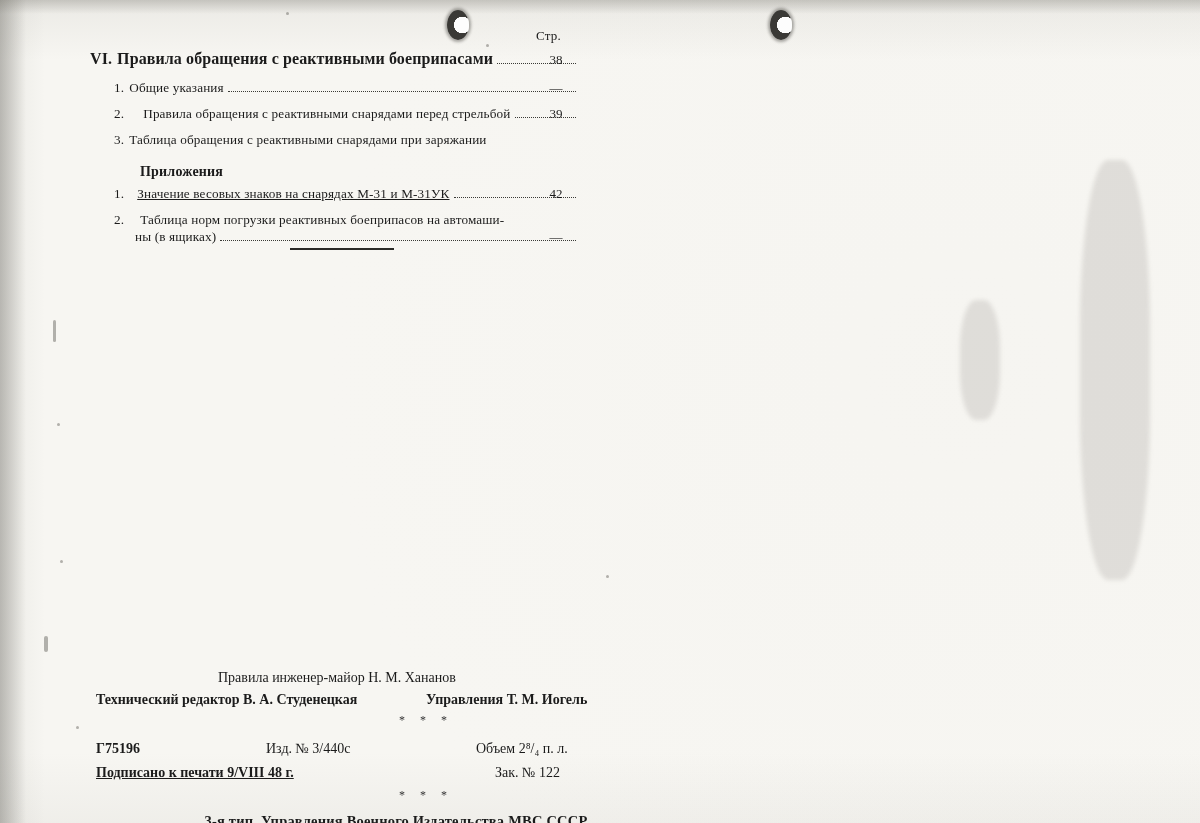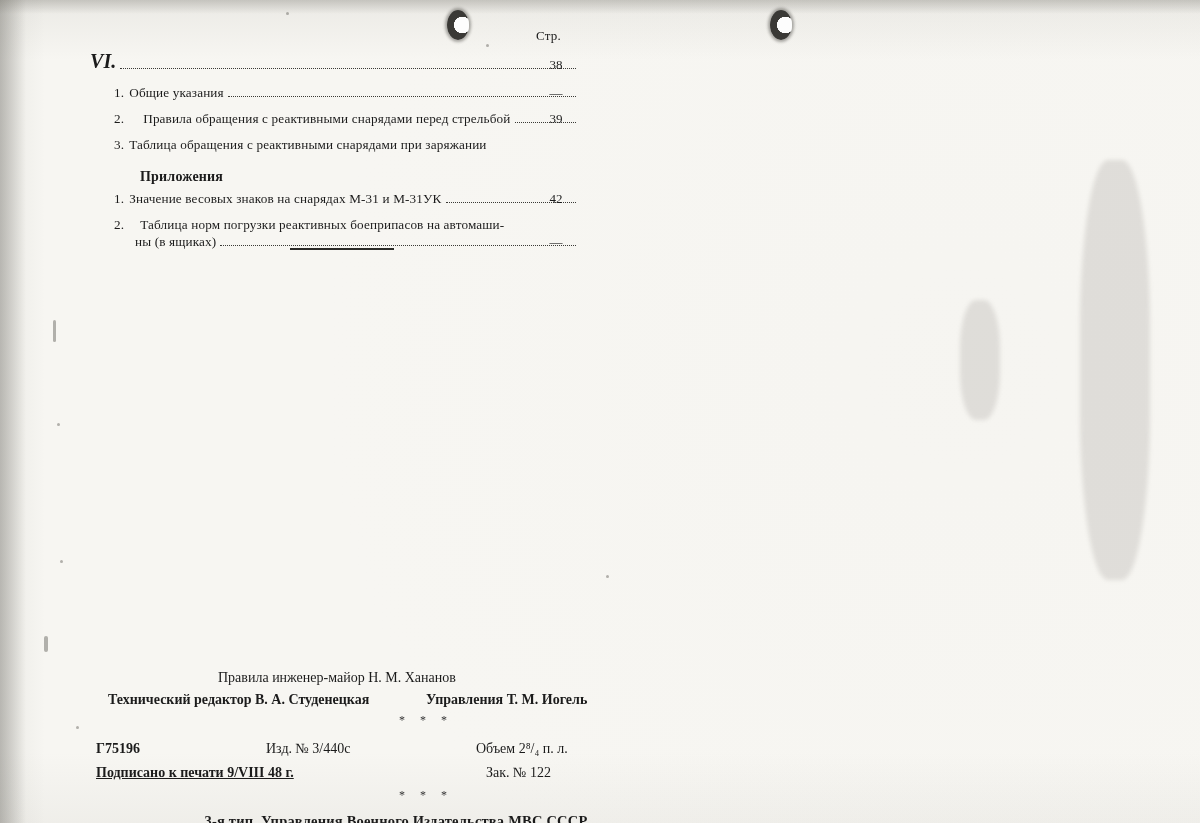--- a/index.html
+++ b/index.html
@@ -86,23 +86,22 @@
   }
 
   .toc-row {
     display: flex;
     align-items: flex-end;
     margin-bottom: 2px;
     position: relative;
   }
   .toc-chapter {
     font-weight: bold;
-    font-size: 20px;
+    font-size: 16px;
     letter-spacing: 0.1px;
-    font-style: italic;
   }
   .toc-sub {
     font-size: 13.2px;
     letter-spacing: 0.15px;
   }
   .toc-sub-indent { padding-left: 24px; }
   .toc-sub-indent2 { padding-left: 45px; }
 
   .leader {
     flex: 1;
@@ -187,20 +186,21 @@
   <div class="smudge" style="left:960px; top:300px; width:40px; height:120px;"></div>
 
   <div class="content">
 
     <div class="stp">Стр.</div>
 
     <div class="toc">
 
       <div class="toc-row" style="margin-top:22px;">
         <span class="toc-chapter">VI.</span>
+        <span class="toc-chapter" style="margin-left:5px;">Правила обращения с реактивными боеприпасами</span>
         <span class="leader"></span>
         <span class="page-no">38</span>
       </div>
 
       <div class="toc-row toc-sub-indent" style="margin-top:12px;">
         <span class="toc-sub">1.</span>
         <span class="toc-sub" style="margin-left:5px;">Общие указания</span>
         <span class="leader"></span>
         <span class="page-no">—</span>
       </div>
@@ -214,21 +214,21 @@
 
       <div class="toc-row toc-sub-indent line-break-row" style="margin-top:10px;">
         <span class="toc-sub">3.</span>
         <span class="toc-sub" style="margin-left:5px;">Таблица обращения с реактивными снарядами при заряжании</span>
       </div>
 
       <div class="appendix-title" style="padding-left:6px;">Приложения</div>
 
       <div class="toc-row toc-sub-indent" style="margin-top:4px;">
         <span class="toc-sub">1.</span>
-        <span class="toc-sub" style="margin-left:5px;">Значение весовых знаков на снарядах М-31 и М-31УК</span>
+        <span class="toc-sub" style="margin-left:13px;text-decoration:underline;">Значение весовых знаков на снарядах М-31 и М-31УК</span>
         <span class="leader"></span>
         <span class="page-no">42</span>
       </div>
 
       <div class="toc-row toc-sub-indent line-break-row" style="margin-top:10px;">
         <span class="toc-sub">2.</span>
         <span class="toc-sub" style="margin-left:16px;">Таблица норм погрузки реактивных боеприпасов на автомаши-</span>
       </div>
       <div class="toc-row toc-sub-indent2" style="margin-top:1px;">
         <span class="toc-sub">ны (в ящиках)</span>
@@ -240,35 +240,35 @@
 
     <div class="rule"></div>
 
     <div class="colophon">
 
       <div class="col-line" style="height:22px;">
         <span class="c-abs" style="left:122px;">Правила инженер-майор Н. М. Хананов</span>
       </div>
 
       <div class="col-line" style="height:22px;">
-        <span class="c-abs bold" style="left:0px;margin-left:12px;">Технический редактор В. А. Студенецкая</span>
+        <span class="c-abs bold" style="left:0px;">Технический редактор В. А. Студенецкая</span>
         <span class="c-abs bold" style="left:330px;">Управления Т. М. Иогель</span>
       </div>
 
       <div class="stars" style="width:420px; margin-left:120px;">* * *</div>
 
       <div class="col-line" style="height:24px; margin-top:10px;">
         <span class="c-abs bold" style="left:0px;">Г75196</span>
         <span class="c-abs" style="left:170px;">Изд. № 3/440с</span>
         <span class="c-abs" style="left:380px;">Объем 2⁸/₄ п. л.</span>
       </div>
 
       <div class="col-line" style="height:24px;">
         <span class="c-abs bold" style="left:0px;text-decoration:underline;">Подписано к печати  9/VIII 48 г.</span>
-        <span class="c-abs" style="left:390px;text-align:center;">Зак. № 122</span>
+        <span class="c-abs" style="left:399px;text-align:center;">Зак. № 122</span>
       </div>
 
       <div class="stars" style="width:420px; margin-left:120px;">* * *</div>
 
       <div class="imprint" style="width:600px;">3-я тип. Управления Военного Издательства МВС СССР</div>
 
     </div>
 
   </div>
 </div>

